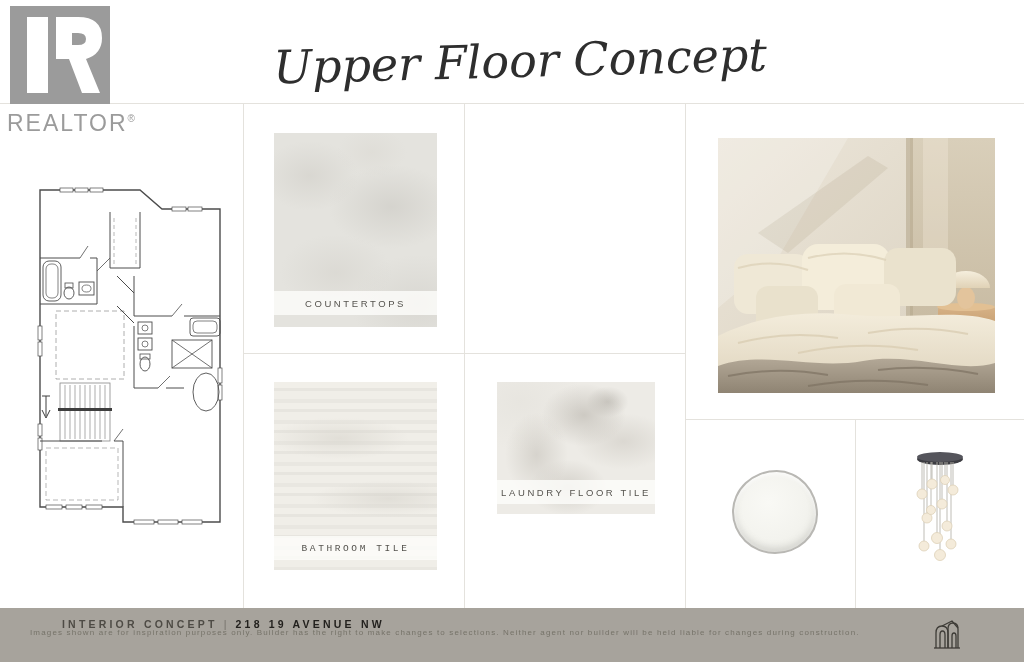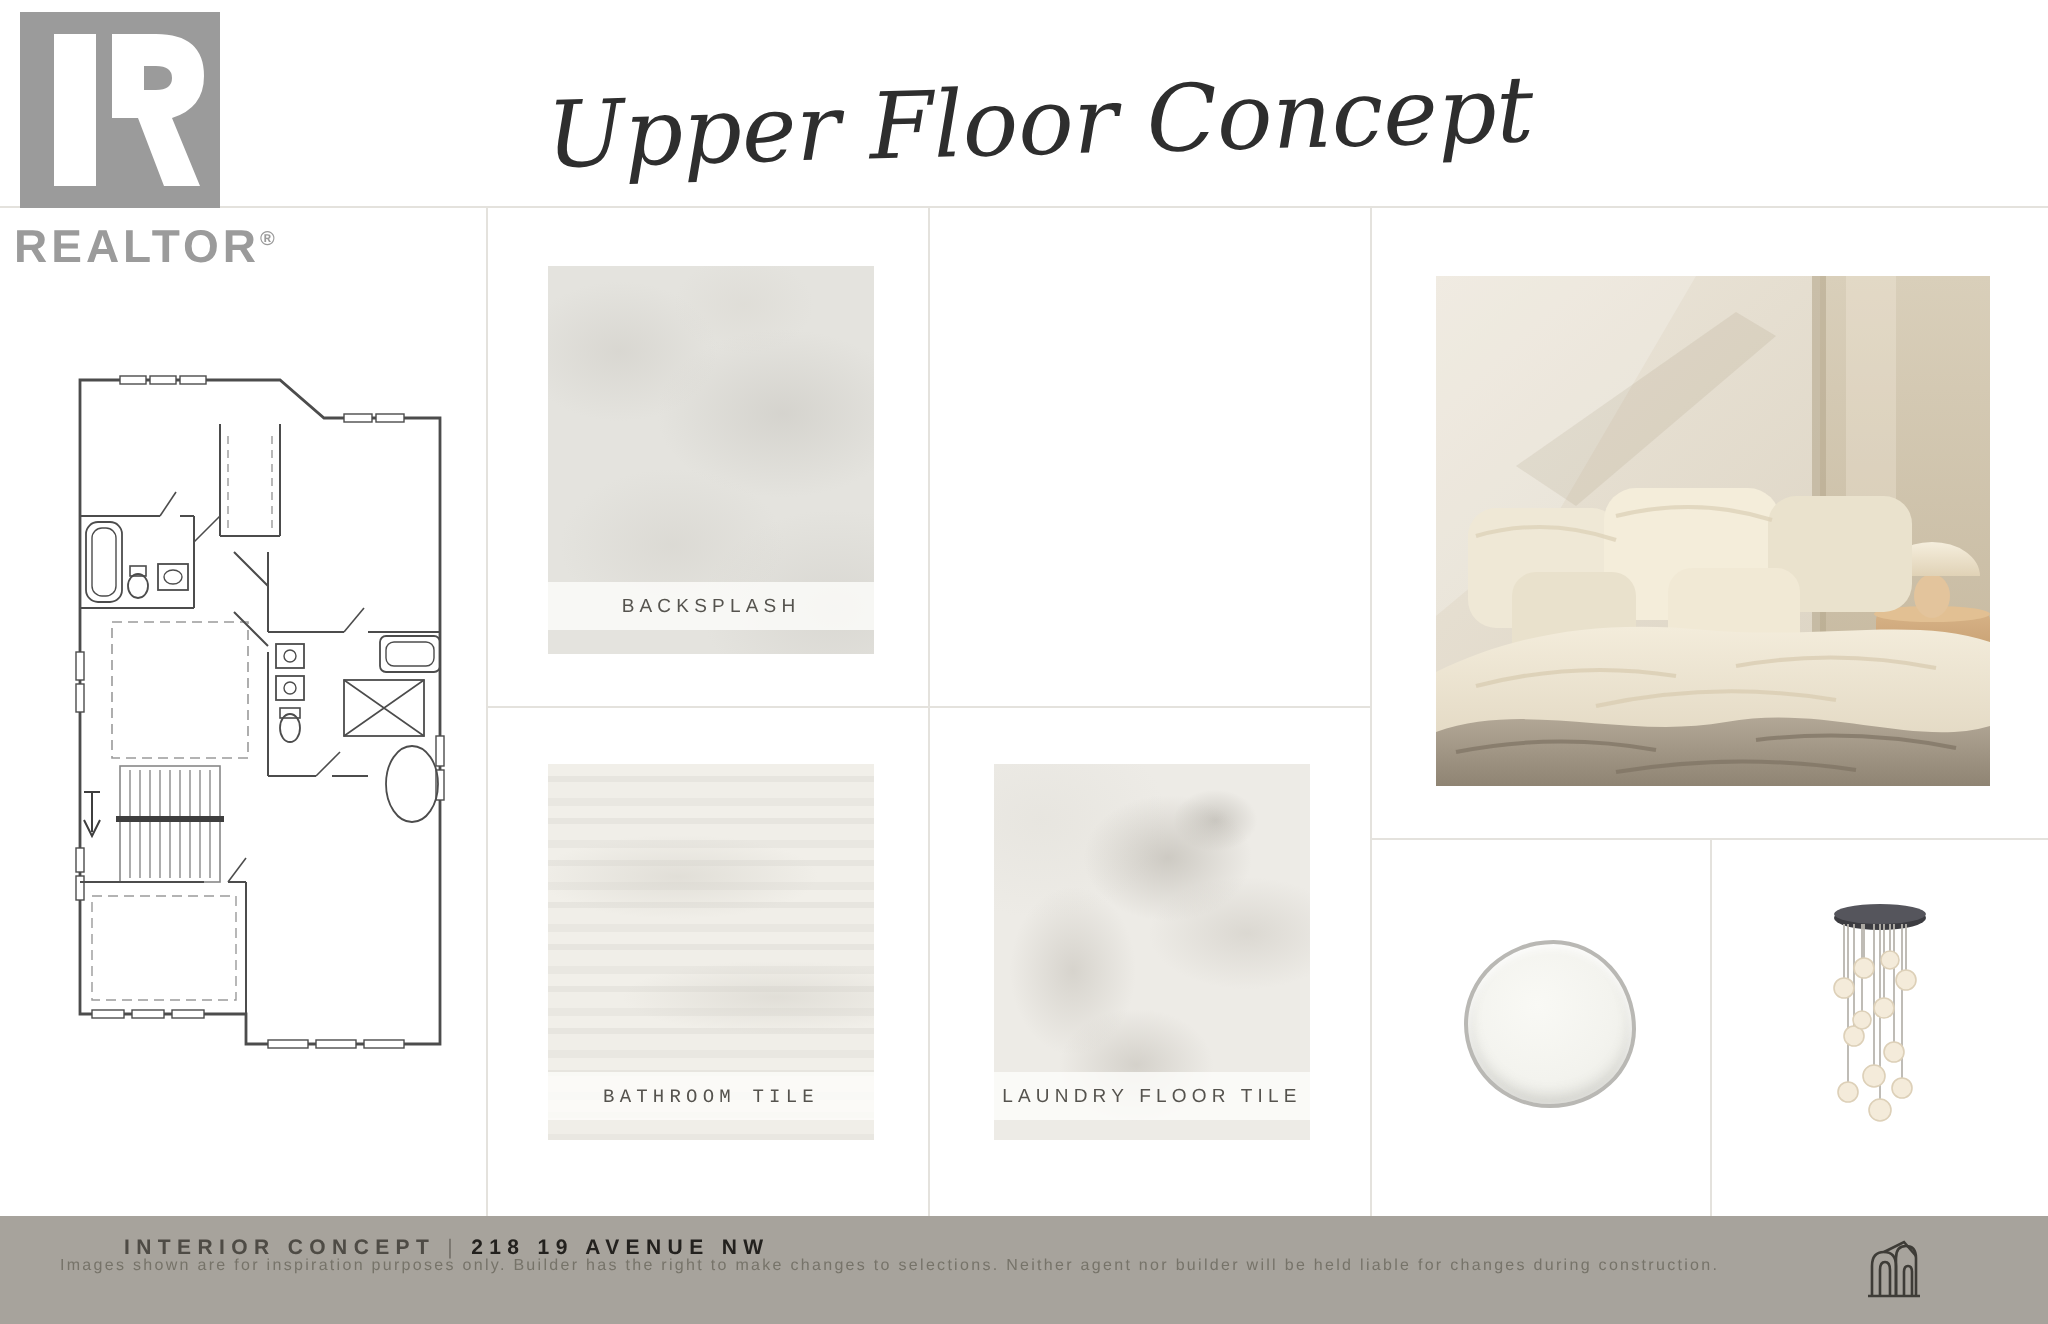--- a/index.html
+++ b/index.html
@@ -7,21 +7,21 @@
   body { font-family:"Liberation Sans", sans-serif; }
   .board { position:relative; width:1024px; height:662px; background:#ffffff; overflow:hidden; }
 
   
   .gl { position:absolute; background:#e4e2dd; }
   .gl.h { height:1px; }
   .gl.v { width:1px; }
 
   
   .logo-box { position:absolute; left:10px; top:6px; width:100px; height:98px; }
-  .realtor-word { position:absolute; left:7px; top:110px; font-size:23px; letter-spacing:2px; color:#9b9b9b; font-weight:700; }
+  .realtor-word { position:absolute; left:7px; top:110px; font-size:23px; letter-spacing:2px; color:#9b9b9b; font-weight:400; }
   .realtor-word sup { font-size:10px; }
 
   
   .title { position:absolute; left:250px; top:34px; width:540px; text-align:center;
            font-family:"DejaVu Serif", serif; font-style:italic; font-size:46px; color:#2e2e2e;
            transform:rotate(-1.5deg); }
 
   
   .floorplan { position:absolute; left:22px; top:176px; }
 
@@ -42,21 +42,21 @@
     background-color:#f2f1ed;
     background-image:
       repeating-linear-gradient(180deg, transparent 0 60px, rgba(150,148,142,.45) 60px 61px, rgba(255,255,255,.9) 61px 64px),
       repeating-linear-gradient(90deg, #e3e2dd 0 1px, #fafaf7 1px 4px, #e9e8e3 4px 6px, #f6f5f2 6px 11px); }
   .sw-bathroom { left:274px; top:382px; width:163px; height:188px;
     background-color:#eeece7;
     background-image:
       radial-gradient(ellipse 100px 30px at 40% 30%, rgba(210,207,199,.5), transparent 70%),
       radial-gradient(ellipse 110px 26px at 70% 62%, rgba(206,203,195,.45), transparent 70%),
       repeating-linear-gradient(180deg, #f1efe9 0 6px, #e7e5df 6px 9px, #f0eee8 9px 17px, #e9e7e1 17px 21px); }
-  .sw-laundryfloor { left:497px; top:382px; width:158px; height:188px;
+  .sw-laundryfloor { left:497px; top:382px; width:158px; height:132px;
     background-color:#edebe6;
     background-image:
       radial-gradient(ellipse 60px 45px at 55% 25%, rgba(188,184,176,.65), transparent 70%),
       radial-gradient(ellipse 45px 60px at 25% 55%, rgba(196,192,184,.55), transparent 70%),
       radial-gradient(ellipse 70px 40px at 80% 45%, rgba(201,197,189,.5), transparent 70%),
       radial-gradient(ellipse 55px 40px at 45% 80%, rgba(192,188,180,.55), transparent 70%),
       radial-gradient(ellipse 30px 22px at 70% 15%, rgba(170,166,158,.5), transparent 70%),
       radial-gradient(ellipse 90px 70px at 15% 15%, rgba(230,228,222,.8), transparent 70%); }
 
   
@@ -184,21 +184,21 @@
 
       <g stroke="#4c4c4c" stroke-width="1">
         <path d="M18,265 H80 M92,265 H101 M101,265 V331"></path>
         <path d="M92,265 L101,253" stroke-width="0.8"></path>
         <rect x="24" y="272" width="72" height="52" stroke="#9a9a9a" stroke-width="0.7" stroke-dasharray="5 3"></rect>
       </g>
     </svg>
   </div>
 
   <div class="swatch sw-countertops">
-    <div class="swatch-label" style="bottom:12px;">BACKSPLASH</div>
+    <div class="swatch-label" style="bottom:12px;">COUNTERTOPS</div>
   </div>
   <div class="swatch sw-bathroom">
     <div class="swatch-label" style="bottom:10px;font-family:Liberation Mono, monospace;">BATHROOM TILE</div>
   </div>
   <div class="swatch sw-laundryfloor">
     <div class="swatch-label" style="bottom:10px;">LAUNDRY FLOOR TILE</div>
   </div>
 
   <div class="bedroom">
     <svg width="277" height="255" viewBox="0 0 277 255">

